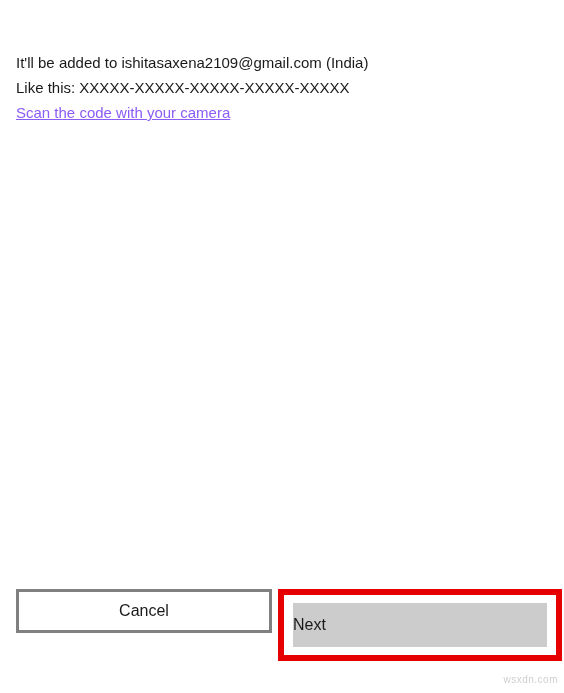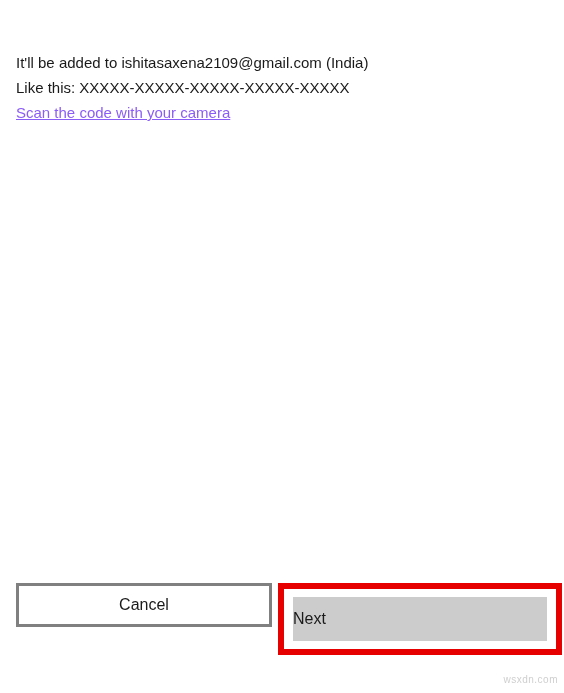--- a/index.html
+++ b/index.html
@@ -59,21 +59,21 @@
       font-size: 15px;
       color: #8b5cf6;
       text-decoration: underline;
       cursor: pointer;
       display: inline-block;
     }
     .button-row {
       position: absolute;
       left: 16px;
       right: 0;
-      bottom: 38px;
+      bottom: 32px;
       display: flex;
       gap: 6px;
       align-items: stretch;
     }
     .btn-cancel {
       flex: 0 0 256px;
       height: 44px;
       background: #ffffff;
       border: 3px solid #808080;
       font-size: 16px;

